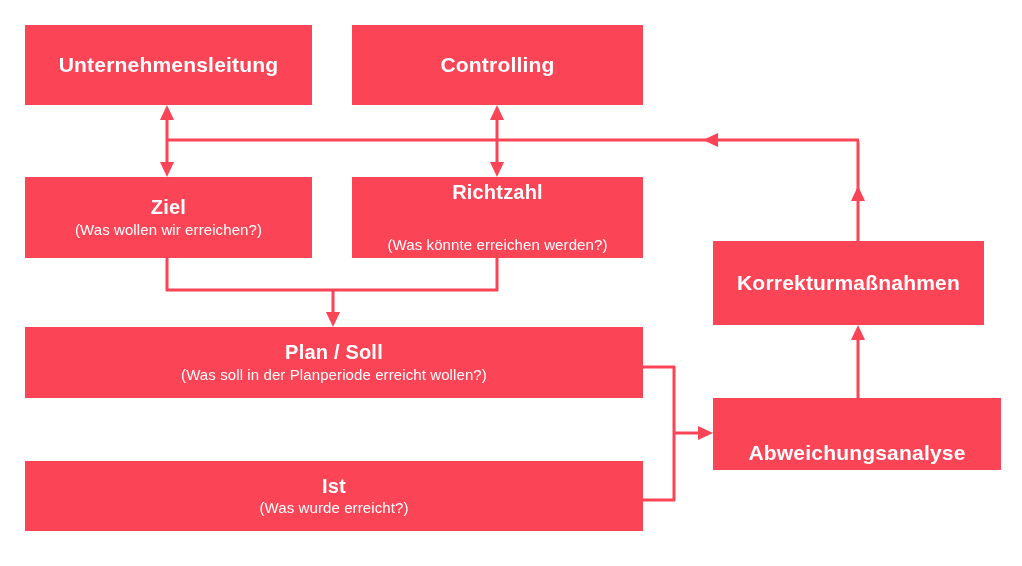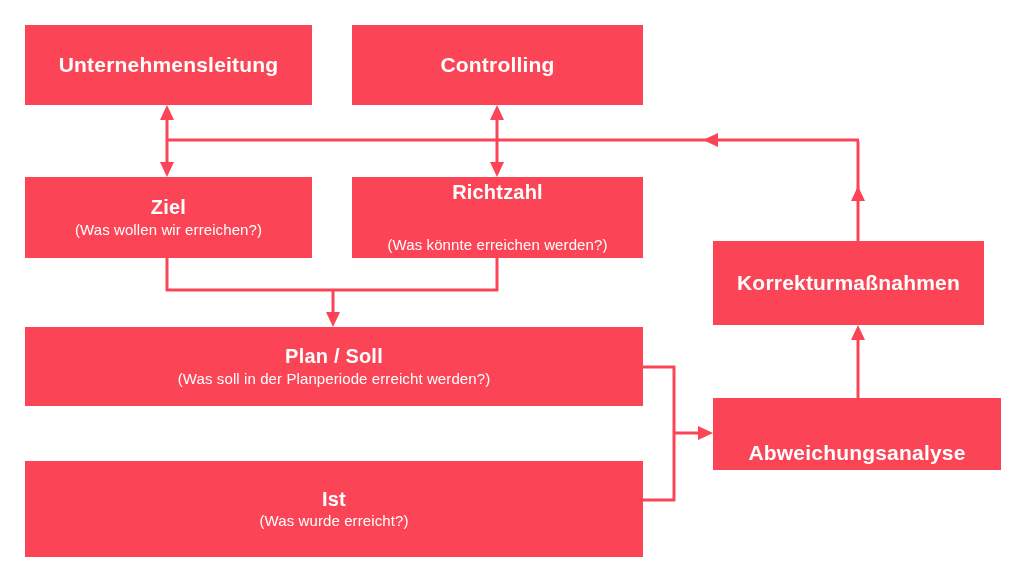--- a/index.html
+++ b/index.html
@@ -53,22 +53,22 @@
     white-space: nowrap;
   }
   .node.single .node-title {
     font-size: 21px;
   }
   
   #node-unternehmensleitung { left: 25px;  top: 25px;  width: 287px; height: 80px; }
   #node-controlling         { left: 352px; top: 25px;  width: 291px; height: 80px; }
   #node-ziel                { left: 25px;  top: 177px; width: 287px; height: 81px; }
   #node-richtzahl           { left: 352px; top: 177px; width: 291px; height: 81px; justify-content: space-between; }
-  #node-plansoll            { left: 25px;  top: 327px; width: 618px; height: 79px; }
-  #node-ist                 { left: 25px;  top: 461px; width: 618px; height: 96px; }
+  #node-plansoll            { left: 25px;  top: 327px; width: 618px; height: 71px; }
+  #node-ist                 { left: 25px;  top: 461px; width: 618px; height: 70px; }
   #node-korrekturmassnahmen { left: 713px; top: 241px; width: 271px; height: 84px; }
   #node-abweichungsanalyse  { left: 713px; top: 398px; width: 288px; height: 72px; justify-content: flex-end; }
 </style>
 </head>
 <body>
 
 <div id="diagram-canvas">
 
   <svg id="connector-layer" viewBox="0 0 1022 566" width="1022" height="566" xmlns="http://www.w3.org/2000/svg">
 
@@ -130,21 +130,21 @@
     <span class="node-sub">(Was wollen wir erreichen?)</span>
   </div>
 
   <div class="node" id="node-richtzahl">
     <span class="node-title">Richtzahl</span>
     <span class="node-sub">(Was könnte erreichen werden?)</span>
   </div>
 
   <div class="node" id="node-plansoll">
     <span class="node-title">Plan / Soll</span>
-    <span class="node-sub">(Was soll in der Planperiode erreicht werden?)</span>
+    <span class="node-sub">(Was soll in der Planperiode erreicht wollen?)</span>
   </div>
 
   <div class="node" id="node-ist">
     <span class="node-title">Ist</span>
     <span class="node-sub">(Was wurde erreicht?)</span>
   </div>
 
   <div class="node single" id="node-korrekturmassnahmen">
     <span class="node-title">Korrekturmaßnahmen</span>
   </div>

